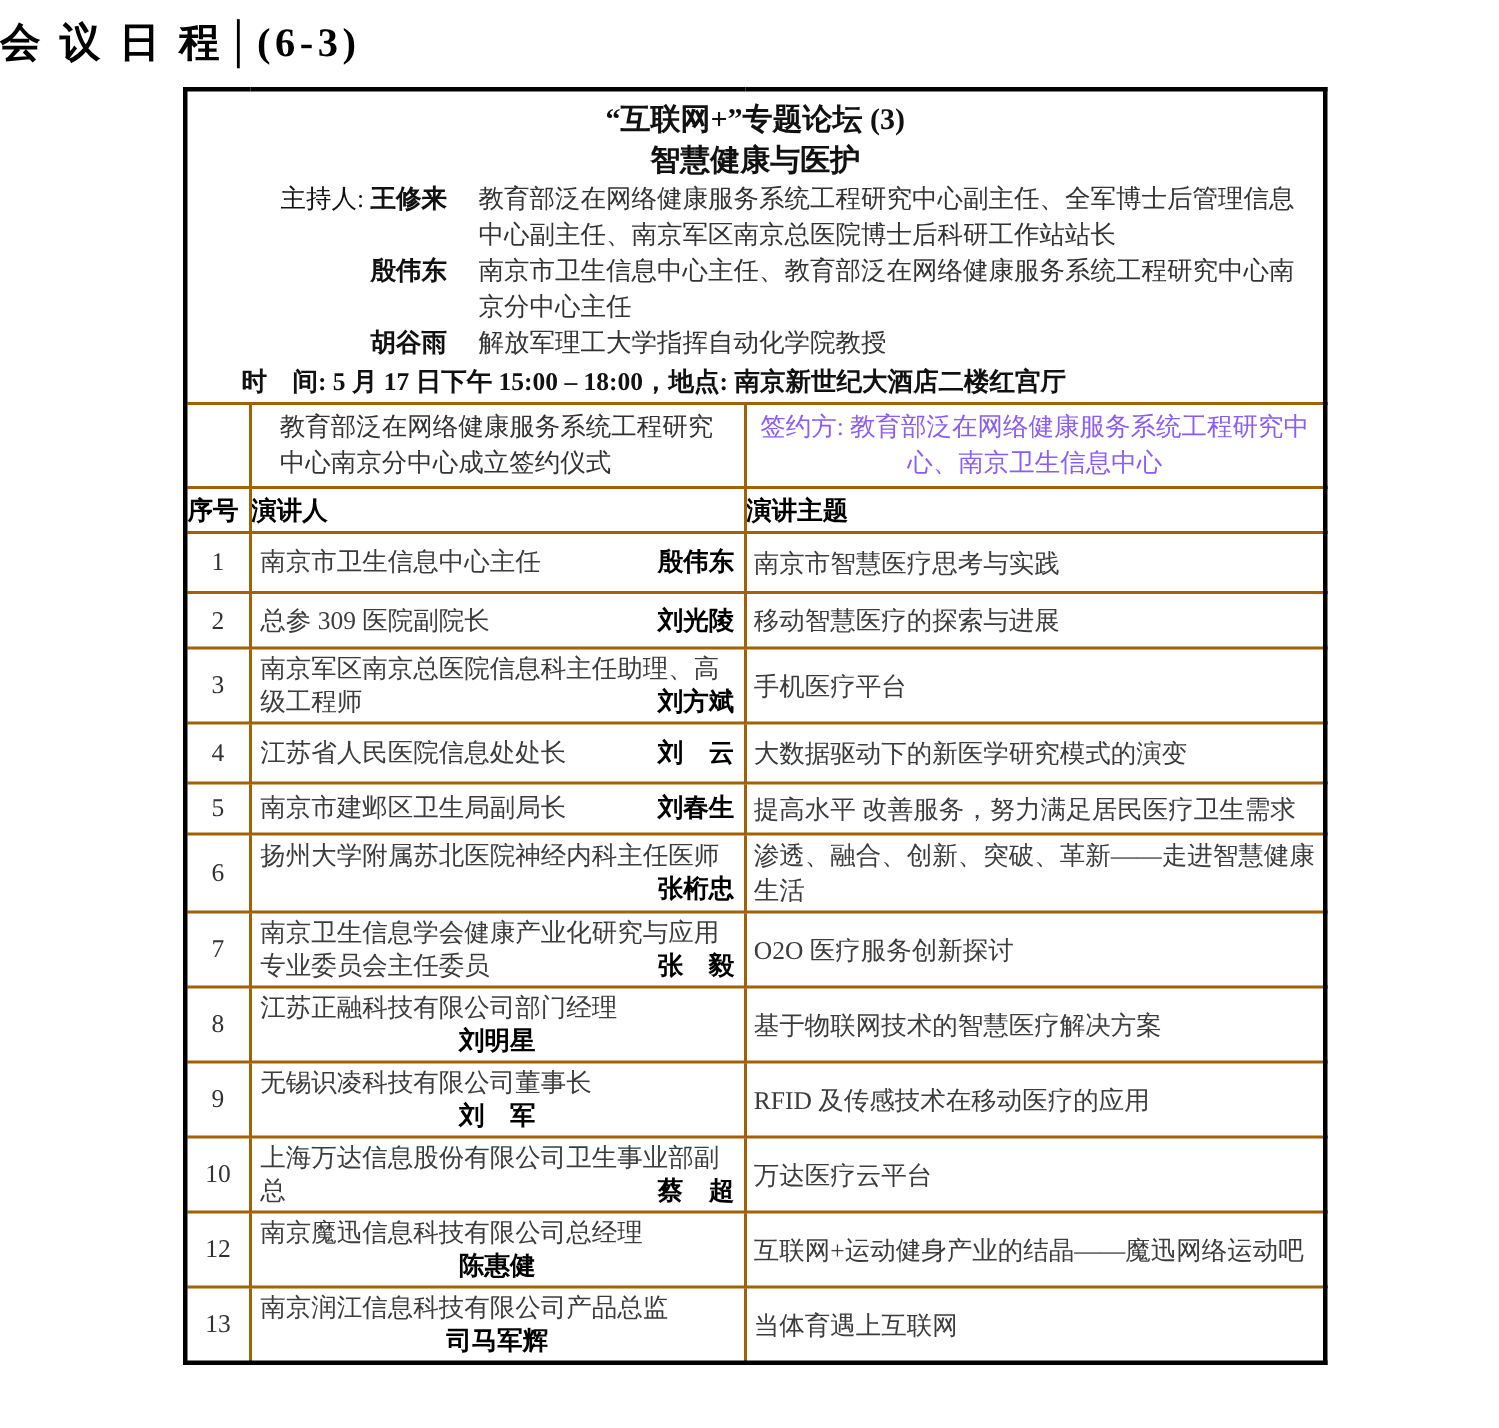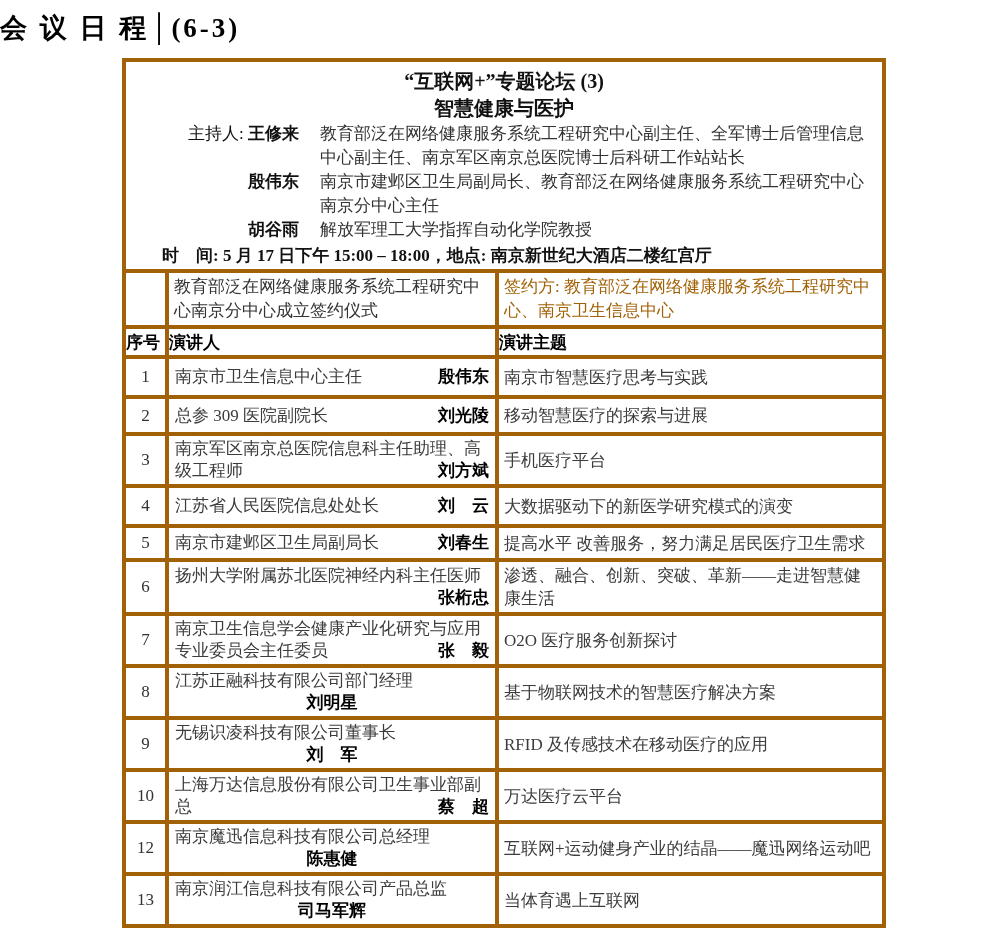--- a/index.html
+++ b/index.html
@@ -24,21 +24,21 @@
 
   table.agenda {
     position: absolute;
     left: 122px; top: 58px;
     width: 760px;
     border-collapse: collapse;
     table-layout: fixed;
     font-size: 17px;
   }
   table.agenda { border: 3px solid #000; }
-  table.agenda td, table.agenda th { border: 4px solid #a16207; overflow: hidden; }
+  table.agenda td, table.agenda th { border: 2px solid #a16207; overflow: hidden; }
 
   col.c-no { width: 43px; }
   col.c-speaker { width: 330px; }
   col.c-topic { width: 387px; }
 
   
   tr.info-row { height: 204px; }
   td.info-cell { vertical-align: top; padding: 6px 0 0 0; }
   .forum-title, .forum-subtitle {
     text-align: center;
@@ -56,29 +56,30 @@
     margin-left: 36px;
     font-weight: bold;
     line-height: 27px;
     color: #111;
   }
 
   
   tr.signing-row { height: 56px; }
   td.signing-event {
     vertical-align: middle;
-    padding: 2px 5px;
+    padding: 2px 19px;
     color: #333;
     line-height: 24px;
   }
   td.signing-parties {
     vertical-align: middle;
     padding: 2px 5px;
-    color: #a16207;
+    color: #8b5cf6;
     line-height: 24px;
+    text-align: center;
   }
 
   
   tr.head-row { height: 30px; }
   tr.head-row th {
     font-weight: bold;
     text-align: left;
     vertical-align: middle;
     font-size: 17px;
     color: #000;
@@ -140,21 +141,21 @@
           <div class="forum-subtitle">智慧健康与医护</div>
           <div class="moderators">
               <div class="mod-row">
                 <span class="mod-label">主持人:</span>
                 <span class="mod-name">王修来</span>
                 <span class="mod-desc">教育部泛在网络健康服务系统工程研究中心副主任、全军博士后管理信息中心副主任、南京军区南京总医院博士后科研工作站站长</span>
               </div>
               <div class="mod-row">
                 <span class="mod-label"></span>
                 <span class="mod-name">殷伟东</span>
-                <span class="mod-desc">南京市建邺区卫生局副局长、教育部泛在网络健康服务系统工程研究中心南京分中心主任</span>
+                <span class="mod-desc">南京市卫生信息中心主任、教育部泛在网络健康服务系统工程研究中心南京分中心主任</span>
               </div>
               <div class="mod-row">
                 <span class="mod-label"></span>
                 <span class="mod-name">胡谷雨</span>
                 <span class="mod-desc">解放军理工大学指挥自动化学院教授</span>
               </div>
             </div>
           <div class="time-line">时　间: 5 月 17 日下午 15:00 – 18:00，地点: 南京新世纪大酒店二楼红宫厅</div>
         </td>
       </tr>

